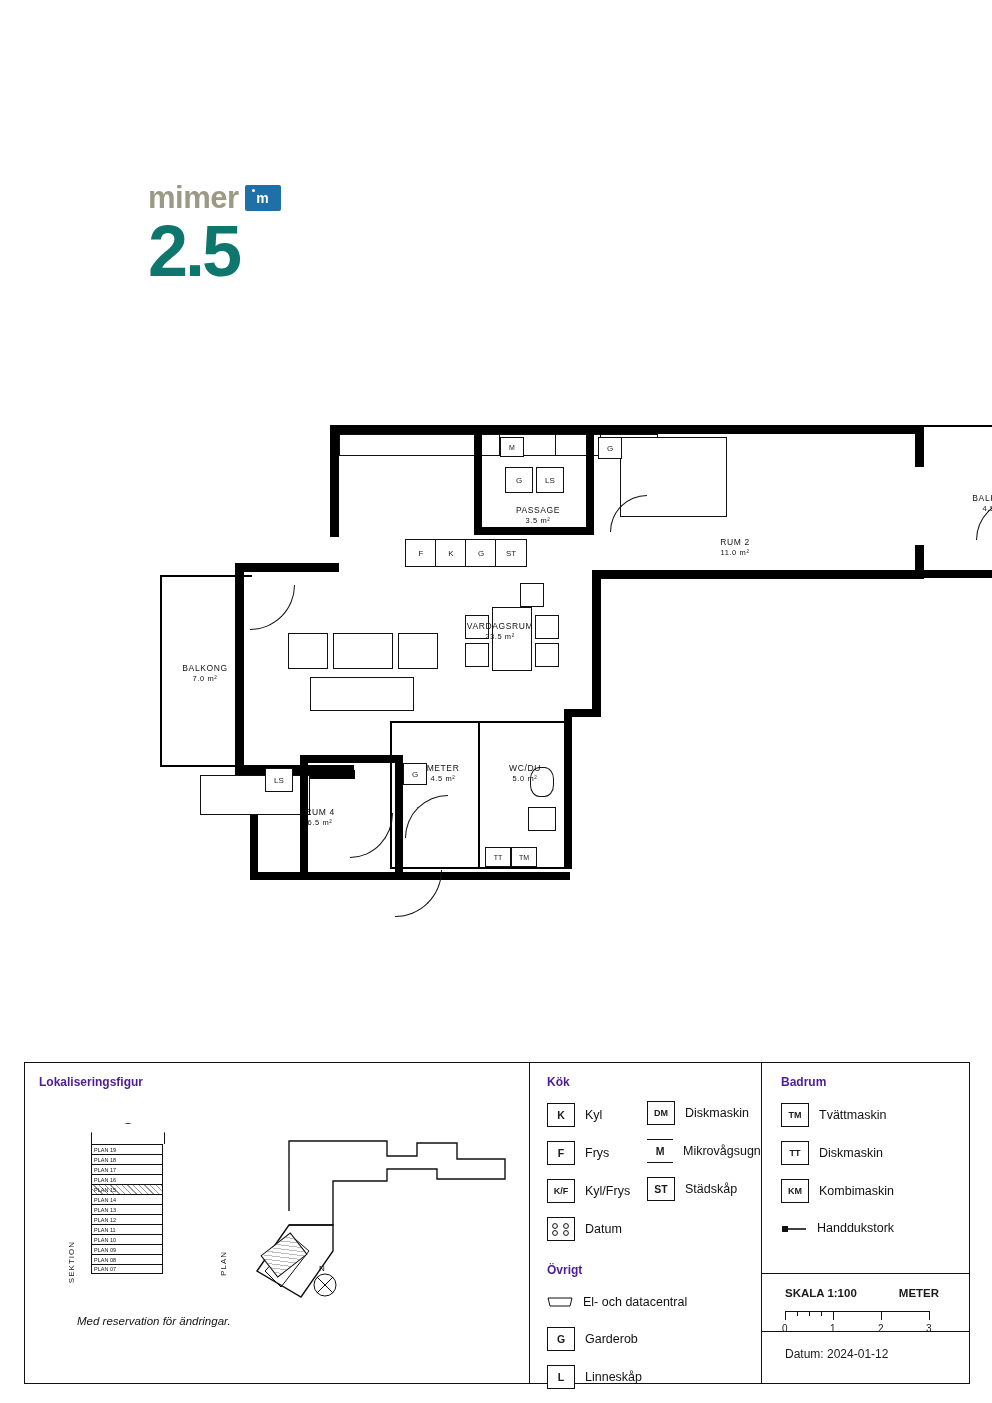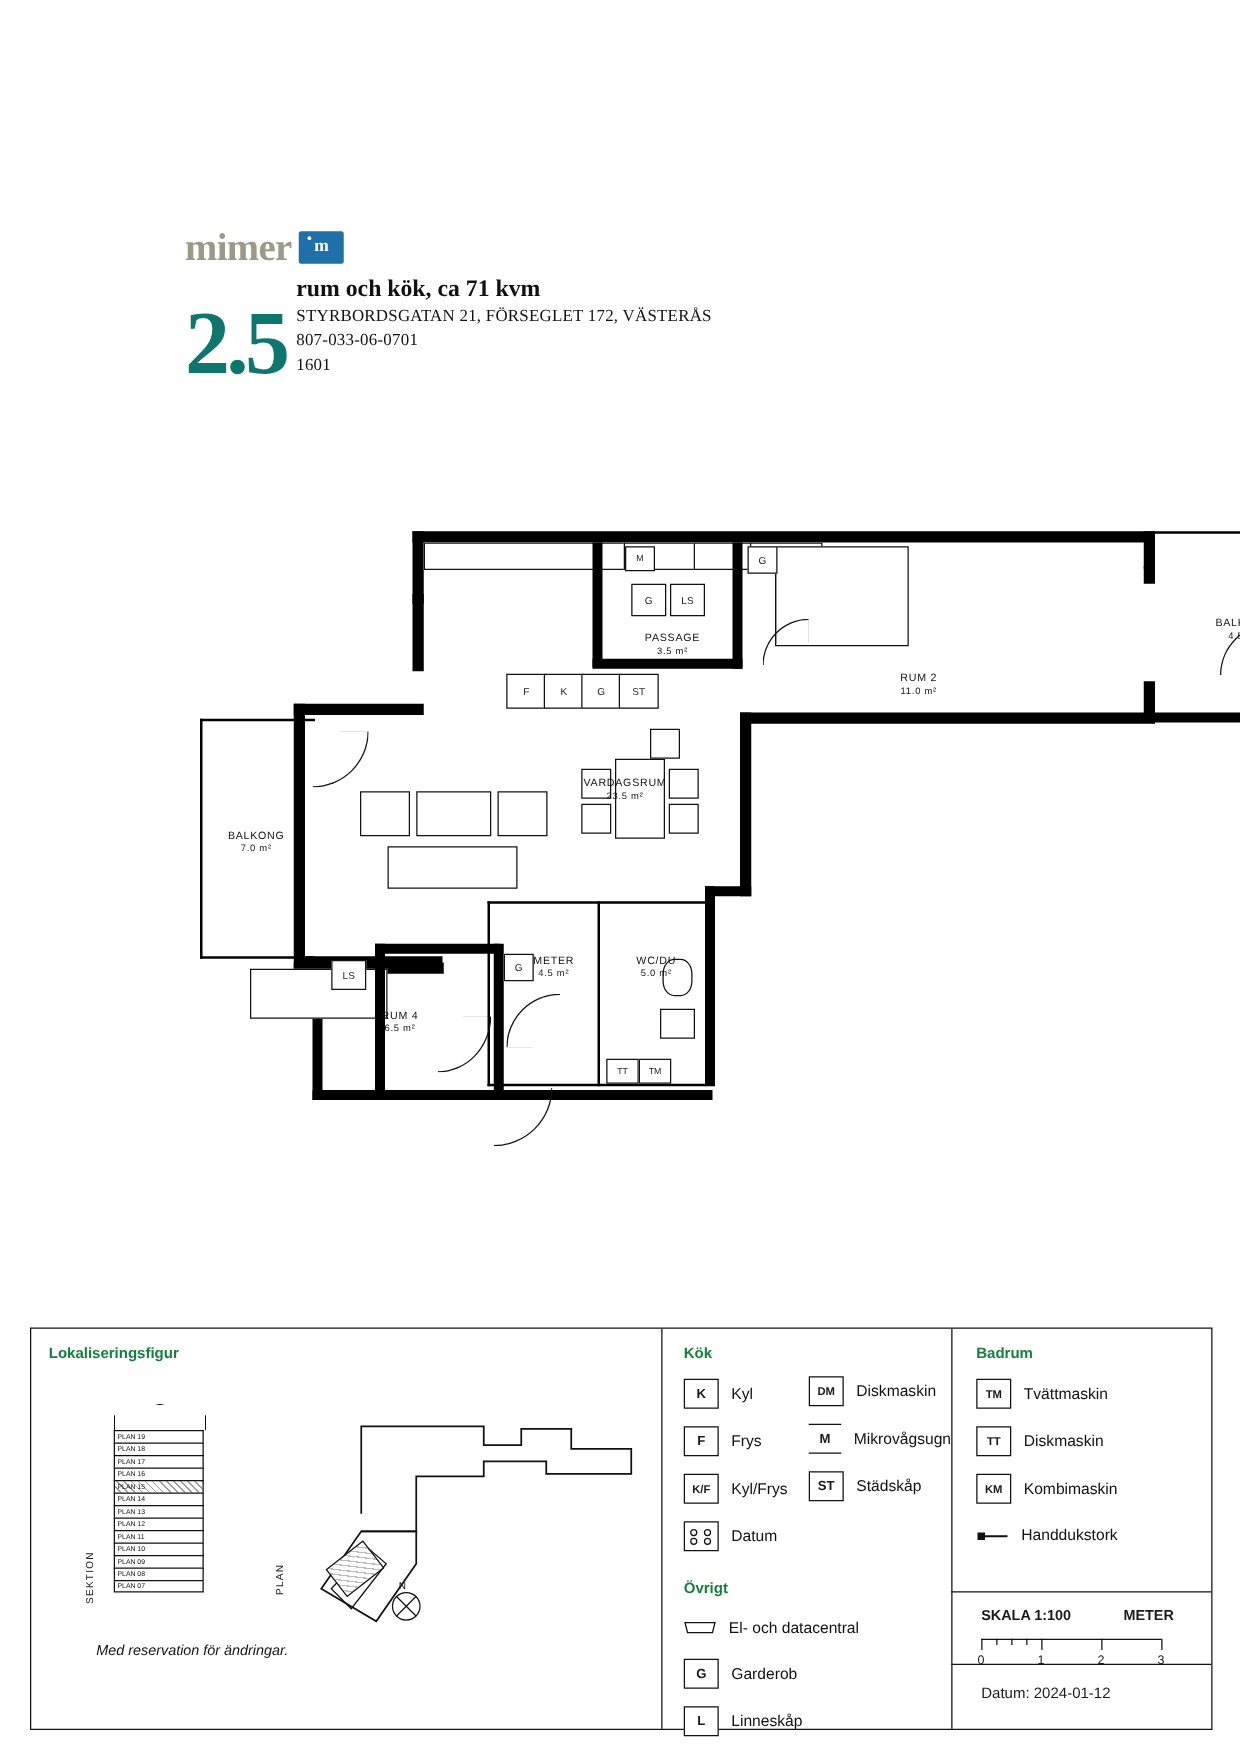--- a/index.html
+++ b/index.html
@@ -4,21 +4,21 @@
 <style>
   html,body{margin:0;padding:0;}
   body{
     width:992px;height:1403px;background:#ffffff;
     font-family:"Liberation Sans", sans-serif;
     color:#1a1a1a;position:relative;overflow:hidden;
   }
   .page{position:absolute;inset:0;}
 
   
-  .header{position:absolute;left:148px;top:180px;font-family:Liberation Serif, serif;}
+  .header{position:absolute;left:148px;top:180px;}
   .logo{display:flex;align-items:center;gap:6px;}
   .logo-word{font-size:31px;font-weight:700;color:#9a9a86;letter-spacing:-0.5px;}
   .logo-mark{width:36px;height:26px;background:#1f6fa8;border-radius:2px;color:#fff;
     display:flex;align-items:center;justify-content:center;font-size:14px;font-weight:700;
     position:relative;}
   .logo-mark::before{content:"";position:absolute;left:7px;top:4px;width:3px;height:3px;background:#fff;border-radius:50%;}
   .title-row{display:flex;align-items:flex-end;margin-top:6px;}
   .big-num{font-size:72px;font-weight:700;color:#0f766e;line-height:0.82;letter-spacing:-3px;}
   .title-meta{margin-left:8px;padding-bottom:2px;}
   .rum-line{font-size:19px;font-weight:700;color:#111;line-height:1.1;}
@@ -34,21 +34,21 @@
        display:flex;align-items:center;justify-content:center;}
   .hatch{position:absolute;border:1px solid #111;background:
      repeating-linear-gradient(45deg,#fff,#fff 3px,#bbb 3px,#bbb 4px);}
   .door{position:absolute;border:1px solid #111;border-radius:0 0 0 100%;background:transparent;}
   .thin{position:absolute;border:1px solid #111;background:#fff;}
   .line{position:absolute;background:#111;}
 
   
   .panel{position:absolute;left:24px;top:1062px;width:944px;height:320px;border:1px solid #111;}
   .vline{position:absolute;top:0;bottom:0;width:1px;background:#111;}
-  .sec-title{position:absolute;font-size:12px;font-weight:700;color:#15803d;}
+  .sec-title{position:absolute;font-size:12px;font-weight:700;color:#4c1d95;}
   .legend-item{display:flex;align-items:center;gap:10px;margin-bottom:14px;}
   .legend-item .lbl{font-size:12.5px;color:#111;}
   .sym{width:26px;height:22px;border:1px solid #111;background:#fff;
        display:flex;align-items:center;justify-content:center;font-size:10.5px;font-weight:600;}
   .sym.small{font-size:9px;}
   .sym.plain{border:none;}
   .col{position:absolute;}
   .note{position:absolute;font-style:italic;font-size:11.5px;color:#111;}
 
   .scalebar{position:absolute;}
@@ -67,26 +67,20 @@
 
 <div class="page">
 
   <div class="header">
     <div class="logo">
       <div class="logo-word">mimer</div>
       <div class="logo-mark">m</div>
     </div>
     <div class="title-row">
       <div class="big-num">2.5</div>
-      <div class="title-meta">
-        <div class="rum-line">rum och kök, ca 71 kvm</div>
-        <div class="addr">STYRBORDSGATAN 21, FÖRSEGLET 172, VÄSTERÅS</div>
-        <div class="addr">807-033-06-0701</div>
-        <div class="addr">1601</div>
-      </div>
     </div>
   </div>
 
   <div class="plan">
 
     <div class="w" style="left:190px;top:10px;width:594px;height:9px;"></div>
 
     <div class="w" style="left:190px;top:10px;width:9px;height:58px;"></div>
 
     <div class="w" style="left:775px;top:10px;width:9px;height:30px;"></div>

